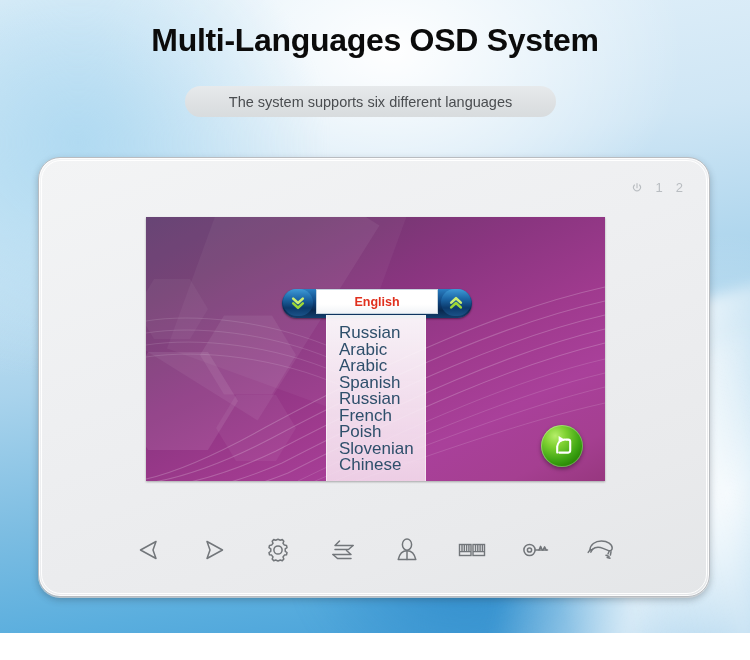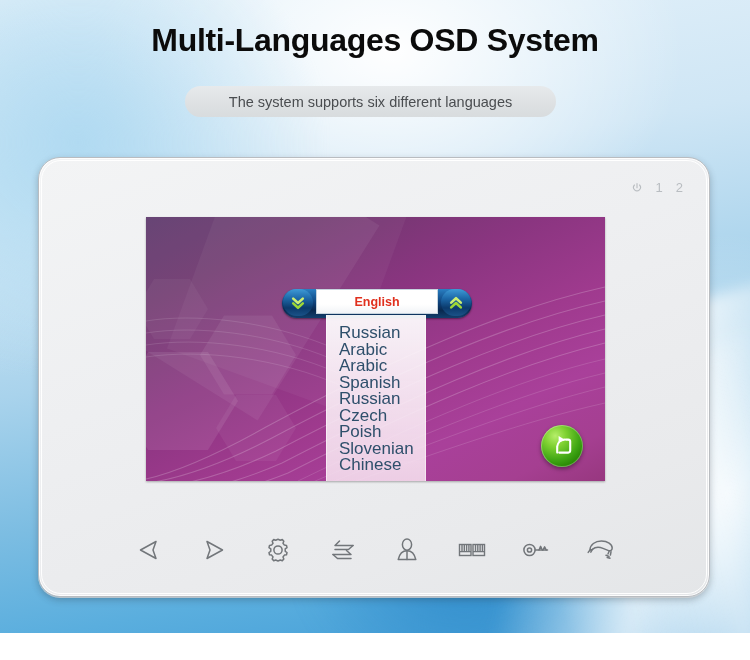--- a/index.html
+++ b/index.html
@@ -340,21 +340,21 @@
             </svg>
           </div>
         </div>
 
         <div class="lang-list">
           <div class="lang-item">Russian</div>
           <div class="lang-item">Arabic</div>
           <div class="lang-item">Arabic</div>
           <div class="lang-item">Spanish</div>
           <div class="lang-item">Russian</div>
-          <div class="lang-item">Czech</div>
+          <div class="lang-item">French</div>
           <div class="lang-item">Poish</div>
           <div class="lang-item">Slovenian</div>
           <div class="lang-item">Chinese</div>
         </div>
       </div>
 
       <div class="return-btn">
         <svg width="26" height="26" viewBox="0 0 26 26">
           <path d="M16.8 6.6 h2.4 a2 2 0 0 1 2 2 v9.0 a2 2 0 0 1 -2 2 h-9.0" fill="none" stroke="#ffffff" stroke-width="2.1" stroke-linecap="round" stroke-linejoin="round"></path>
           <path d="M15.4 6.6 L9.6 2.9 L9.6 10.3 Z" fill="#ffffff"></path>

